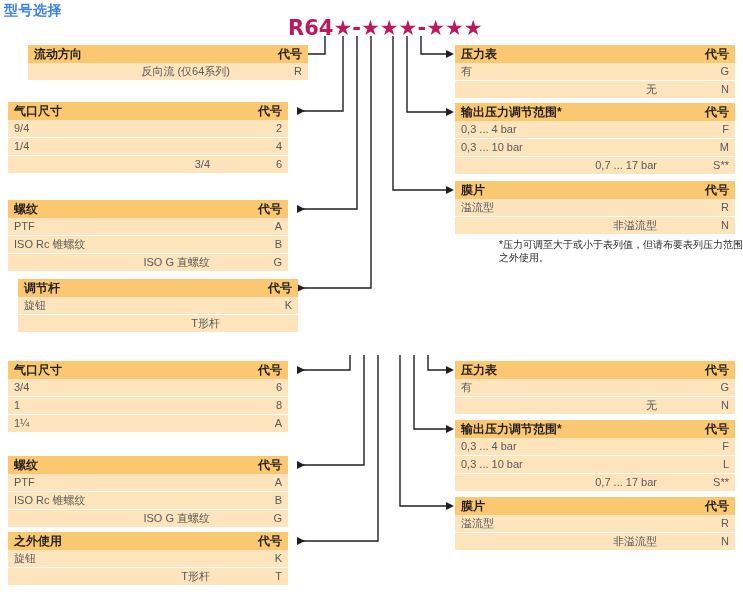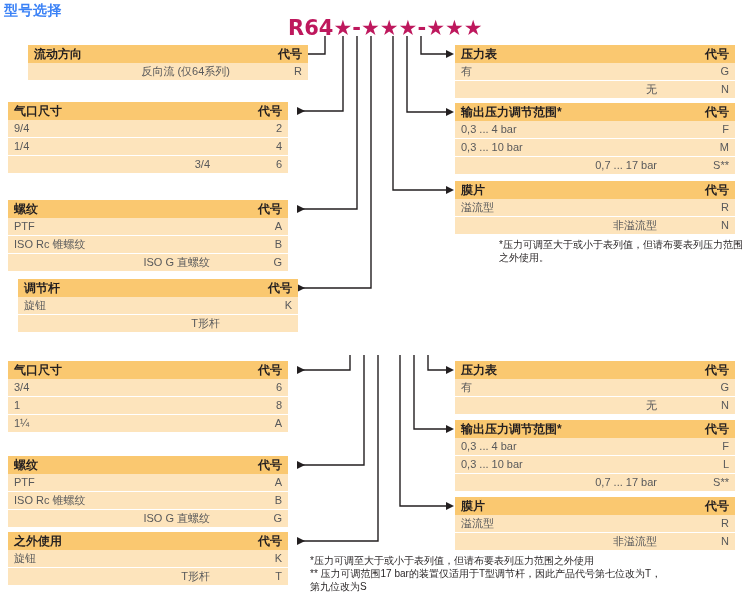--- a/index.html
+++ b/index.html
@@ -422,17 +422,14 @@
         <td>溢流型</td>
         <td class="c">R</td>
       </tr>
       <tr class="row last">
         <td>非溢流型</td>
         <td class="c">N</td>
       </tr>
     </tbody>
   </table>
 
-  <div class="fnote" style="left:310px;top:554px;width:425px;">*压力可调至大于或小于表列值，但请布要表列压力范围之外使用
-** 压力可调范围17 bar的装置仅适用于T型调节杆，因此产品代号第七位改为T，
-第九位改为S</div>
 
 </div>
 
 </body></html>

